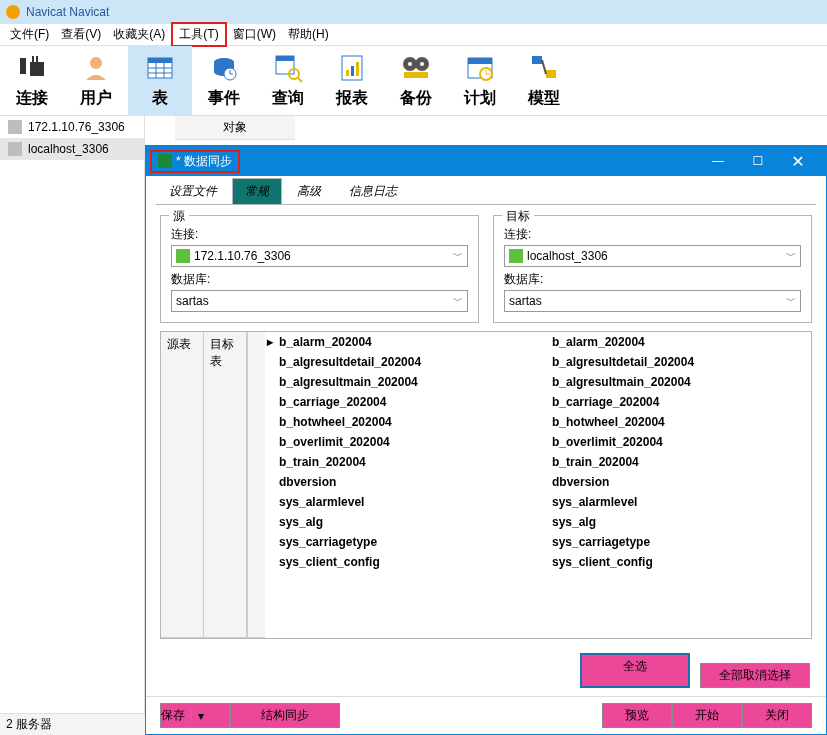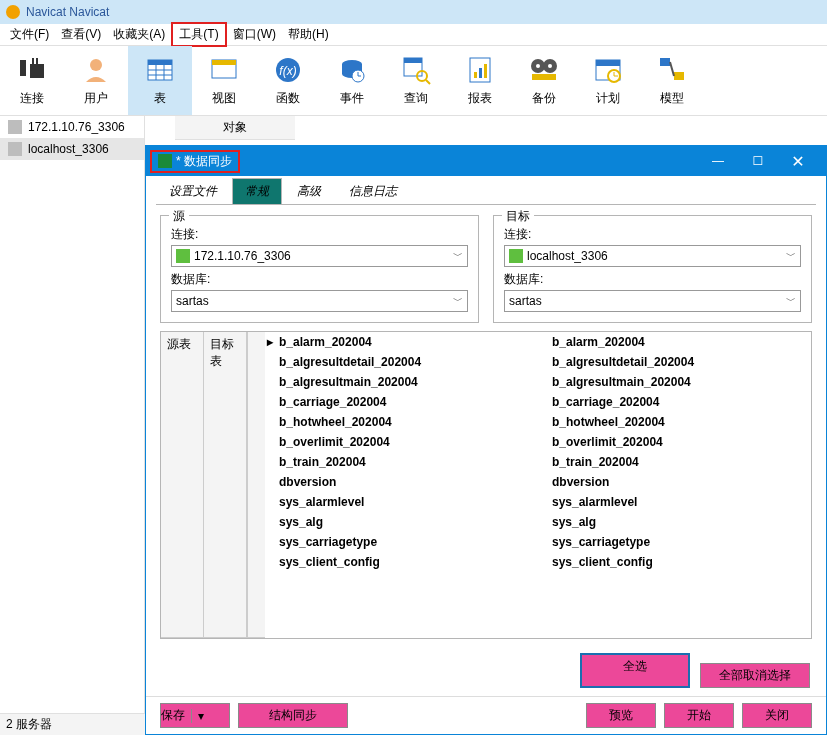--- a/index.html
+++ b/index.html
@@ -6,21 +6,21 @@
 body{background:#fff;width:827px;height:735px;overflow:hidden;position:relative;}
 .title-bar{height:24px;background:#cde6f7;display:flex;align-items:center;padding:0 6px;color:#2b579a;}
 .title-bar .logo{width:14px;height:14px;background:#f2a100;border-radius:50%;margin-right:6px;}
 .menu-bar{height:22px;background:#fff;display:flex;align-items:center;padding:0 4px;border-bottom:1px solid #e0e0e0;}
 .menu-item{padding:2px 6px;cursor:default;}
 .menu-item.hl{border:2px solid #e02020;}
 .toolbar{height:70px;background:#fff;display:flex;border-bottom:1px solid #e0e0e0;}
 .tool{width:64px;display:flex;flex-direction:column;align-items:center;justify-content:center;gap:4px;}
 .tool.active{background:#cde6f7;}
 .tool-icon{width:32px;height:32px;display:flex;align-items:center;justify-content:center;}
-.tool-label{font-size:12px;}
+.tool-label{font-size:16px;font-weight:bold;}
 .content-row{display:flex;height:calc(100% - 116px - 22px);}
 .sidebar{width:145px;background:#fff;border-right:1px solid #e0e0e0;}
 .sb-sub{height:24px;display:flex;align-items:center;justify-content:center;background:#f4f4f4;border-bottom:1px solid #e0e0e0;}
 .conn-item{padding:4px 8px;display:flex;align-items:center;gap:6px;}
 .conn-item.sel{background:#e6e6e6;}
 .conn-icon{width:14px;height:14px;background:#8bc34a;}
 .conn-icon.gray{background:#bdbdbd;}
 .main-area{flex:1;position:relative;background:#fff;}
 .status-bar{position:absolute;left:0;bottom:0;height:22px;width:100%;background:#f4f4f4;border-top:1px solid #e0e0e0;display:flex;align-items:center;padding:0 6px;}
 
@@ -47,21 +47,21 @@
 .th{flex:1;padding:4px 6px;border-right:1px solid #ccc;}
 .th:last-child{border-right:none;}
 .tbody{flex:1;overflow-y:auto;}
 .trow{display:flex;}
 .td{flex:1;padding:3px 14px;white-space:nowrap;font-weight:bold;}
 .trow.first .td:first-child::before{content:"▸";position:absolute;margin-left:-12px;}
 .trow.first{position:relative;}
 .sel-row{display:flex;justify-content:flex-end;gap:10px;padding:6px 2px 2px 2px;}
 .btn{border:1px solid #8a8a8a;background:#ec4899;padding:3px 0;min-width:90px;text-align:center;cursor:default;}
 .btn.primary{border:2px solid #1a6fb0;min-width:110px;}
-.footer{display:flex;padding:6px 14px;gap:8px;border-top:1px solid #ddd;}
+.footer{display:flex;padding:6px 14px;gap:0;border-top:1px solid #ddd;}
 .footer .sp{flex:1;}
 .footer .btn{min-width:70px;}
 .saveb{display:flex;align-items:center;}
 .saveb .arrow{border-left:1px solid #8a8a8a;padding:0 6px;margin-left:6px;}
 svg{display:block;}
 </style>
 </head>
 <body>
 
 <div class="title-bar">
@@ -104,38 +104,20 @@
         <svg width="32" height="32">
           <rect x="4" y="6" width="24" height="20" fill="#fff" stroke="#2d76c8"></rect>
           <rect x="4" y="6" width="24" height="5" fill="#2d76c8"></rect>
           <line x1="12" y1="6" x2="12" y2="26" stroke="#2d76c8"></line>
           <line x1="20" y1="6" x2="20" y2="26" stroke="#2d76c8"></line>
           <line x1="4" y1="16" x2="28" y2="16" stroke="#2d76c8"></line>
           <line x1="4" y1="21" x2="28" y2="21" stroke="#2d76c8"></line>
         </svg>
       </div>
       <span class="tool-label">表</span>
-    </div>
-  <div class="tool">
-      <div class="tool-icon">
-        <svg width="32" height="32">
-          <rect x="4" y="6" width="24" height="18" fill="#fff" stroke="#2d76c8"></rect>
-          <rect x="4" y="6" width="24" height="5" fill="#e6b800"></rect>
-        </svg>
-      </div>
-      <span class="tool-label">视图</span>
-    </div>
-  <div class="tool">
-      <div class="tool-icon">
-        <svg width="32" height="32">
-          <circle cx="16" cy="16" r="12" fill="#2d76c8"></circle>
-          <text x="16" y="21" text-anchor="middle" fill="#fff" font-size="12" font-style="italic">f(x)</text>
-        </svg>
-      </div>
-      <span class="tool-label">函数</span>
     </div>
   <div class="tool">
       <div class="tool-icon">
         <svg width="32" height="32">
           <ellipse cx="16" cy="10" rx="10" ry="4" fill="#2d76c8"></ellipse>
           <rect x="6" y="10" width="20" height="10" fill="#2d76c8"></rect>
           <ellipse cx="16" cy="20" rx="10" ry="4" fill="#2d76c8"></ellipse>
           <circle cx="22" cy="22" r="6" fill="#fff" stroke="#2d76c8"></circle>
           <line x1="22" y1="22" x2="22" y2="18" stroke="#2d76c8"></line>
           <line x1="22" y1="22" x2="25" y2="22" stroke="#2d76c8"></line>

